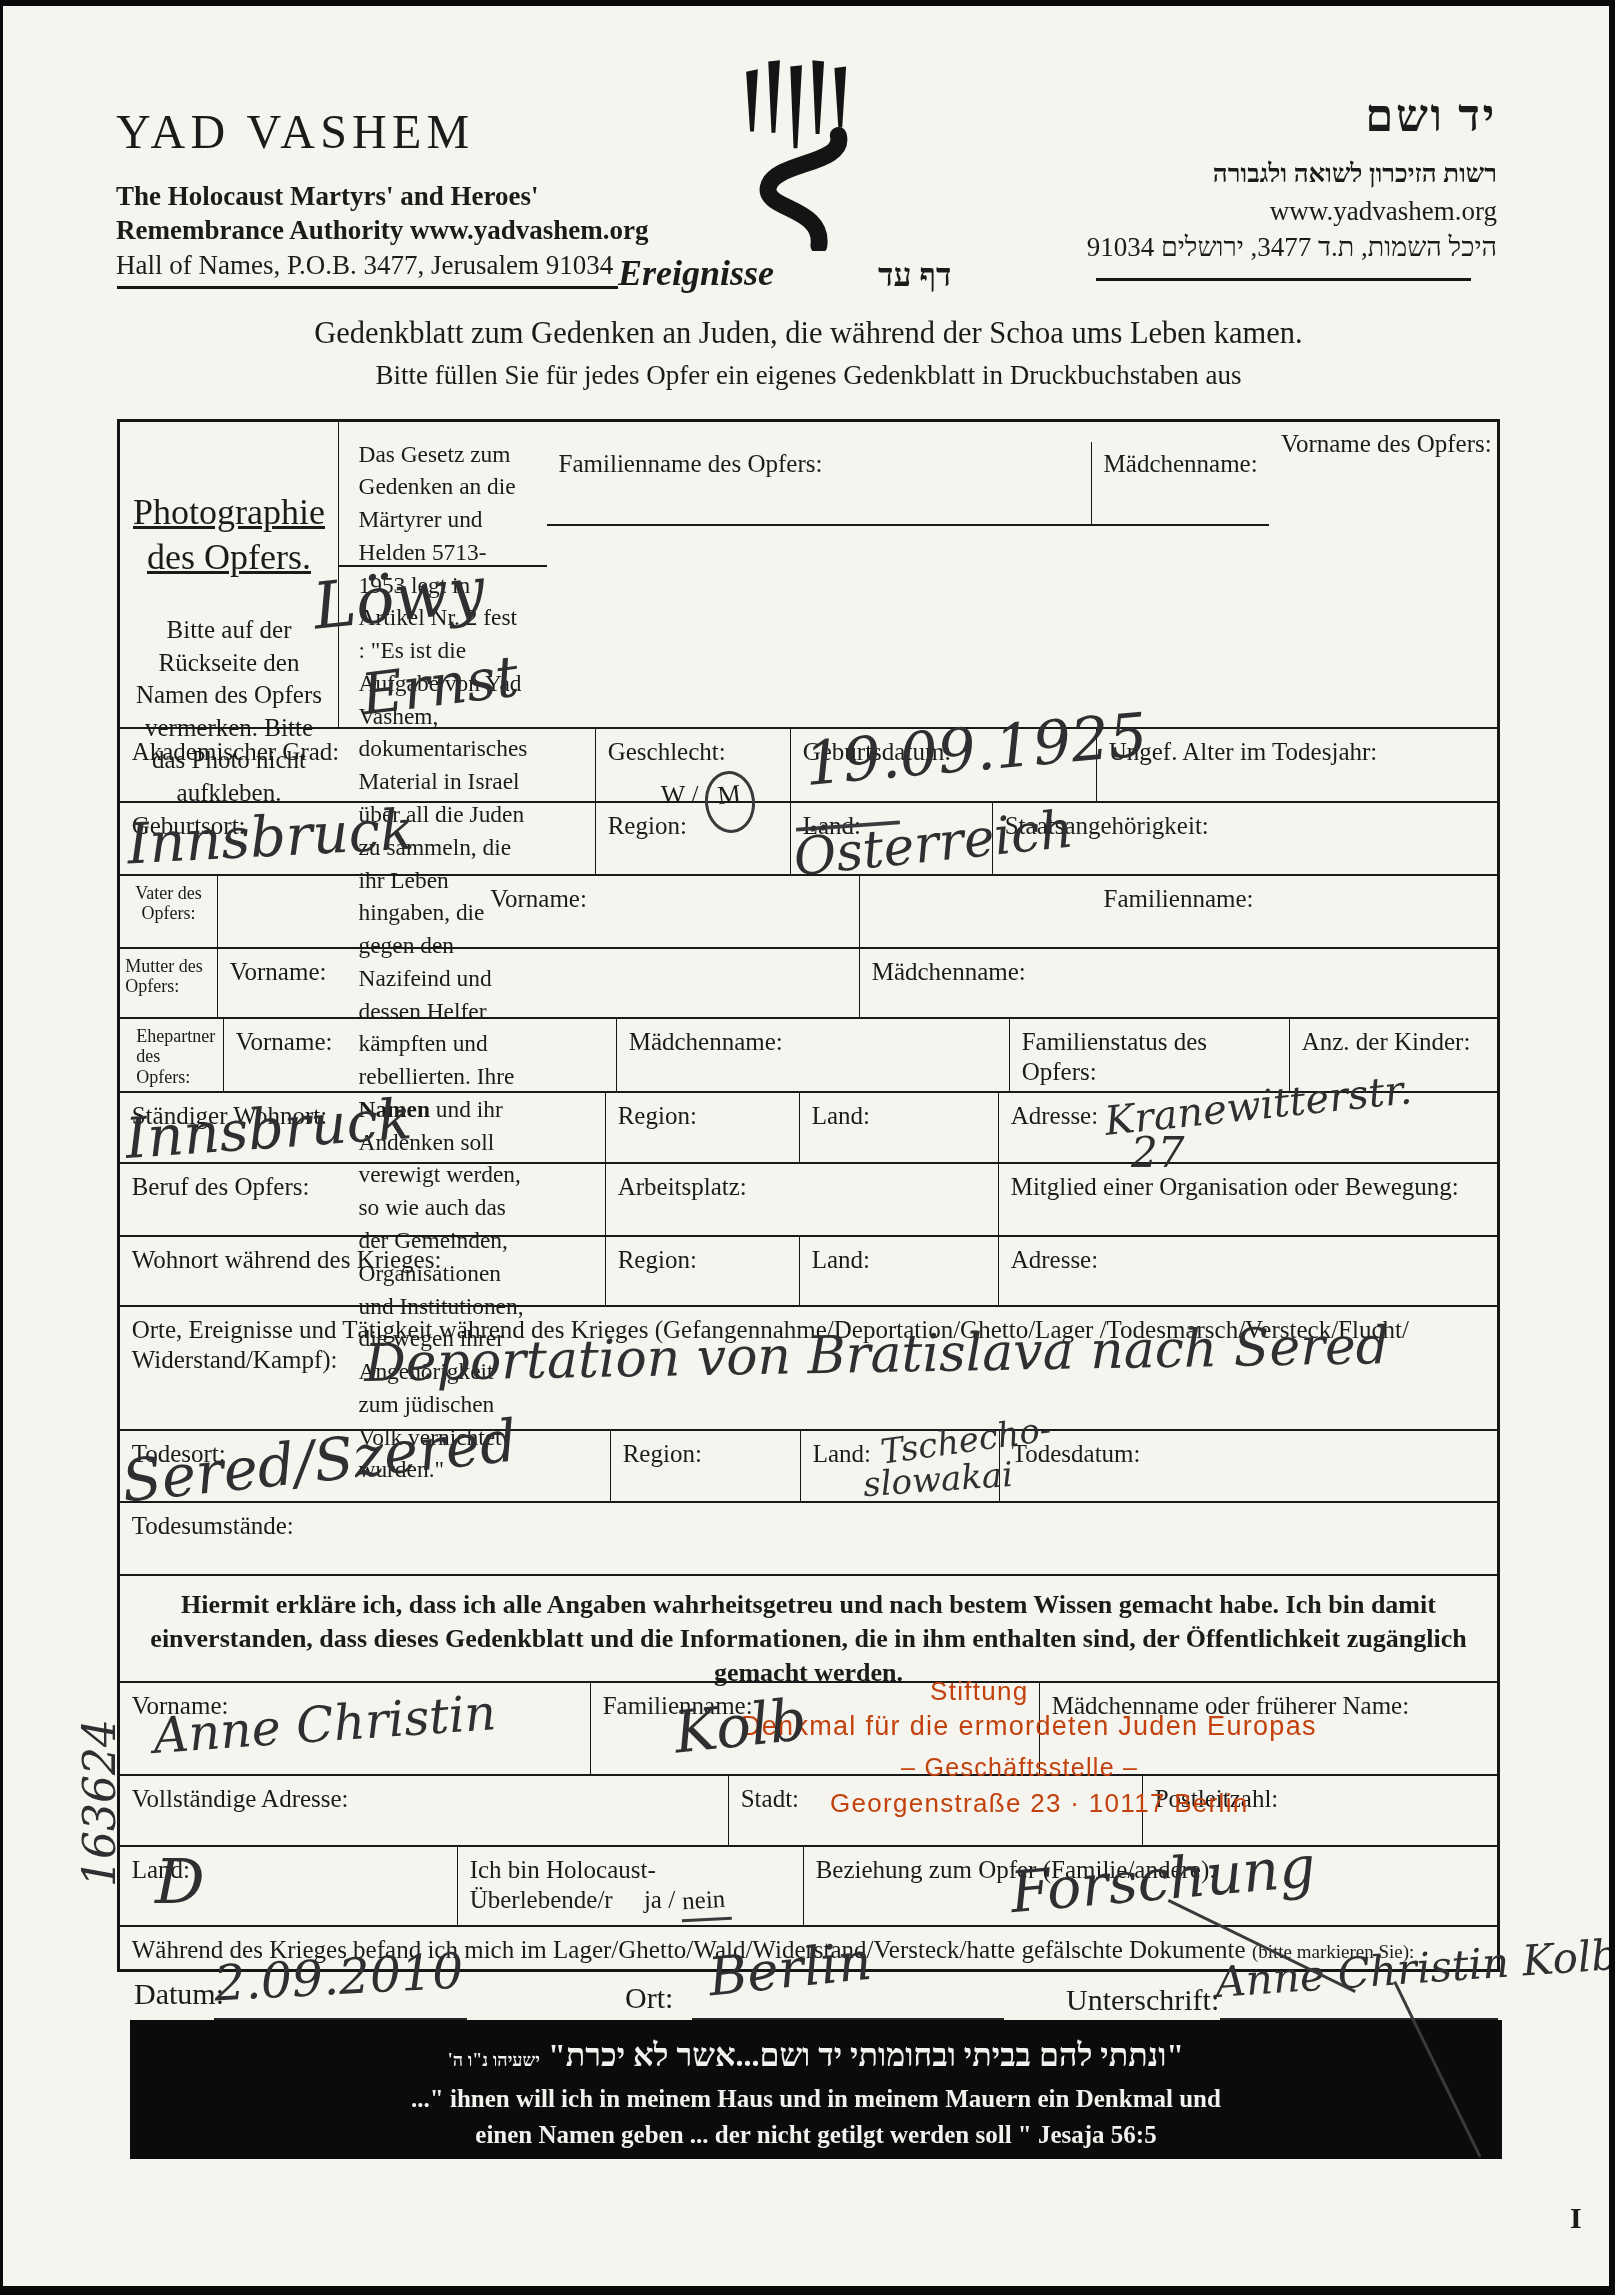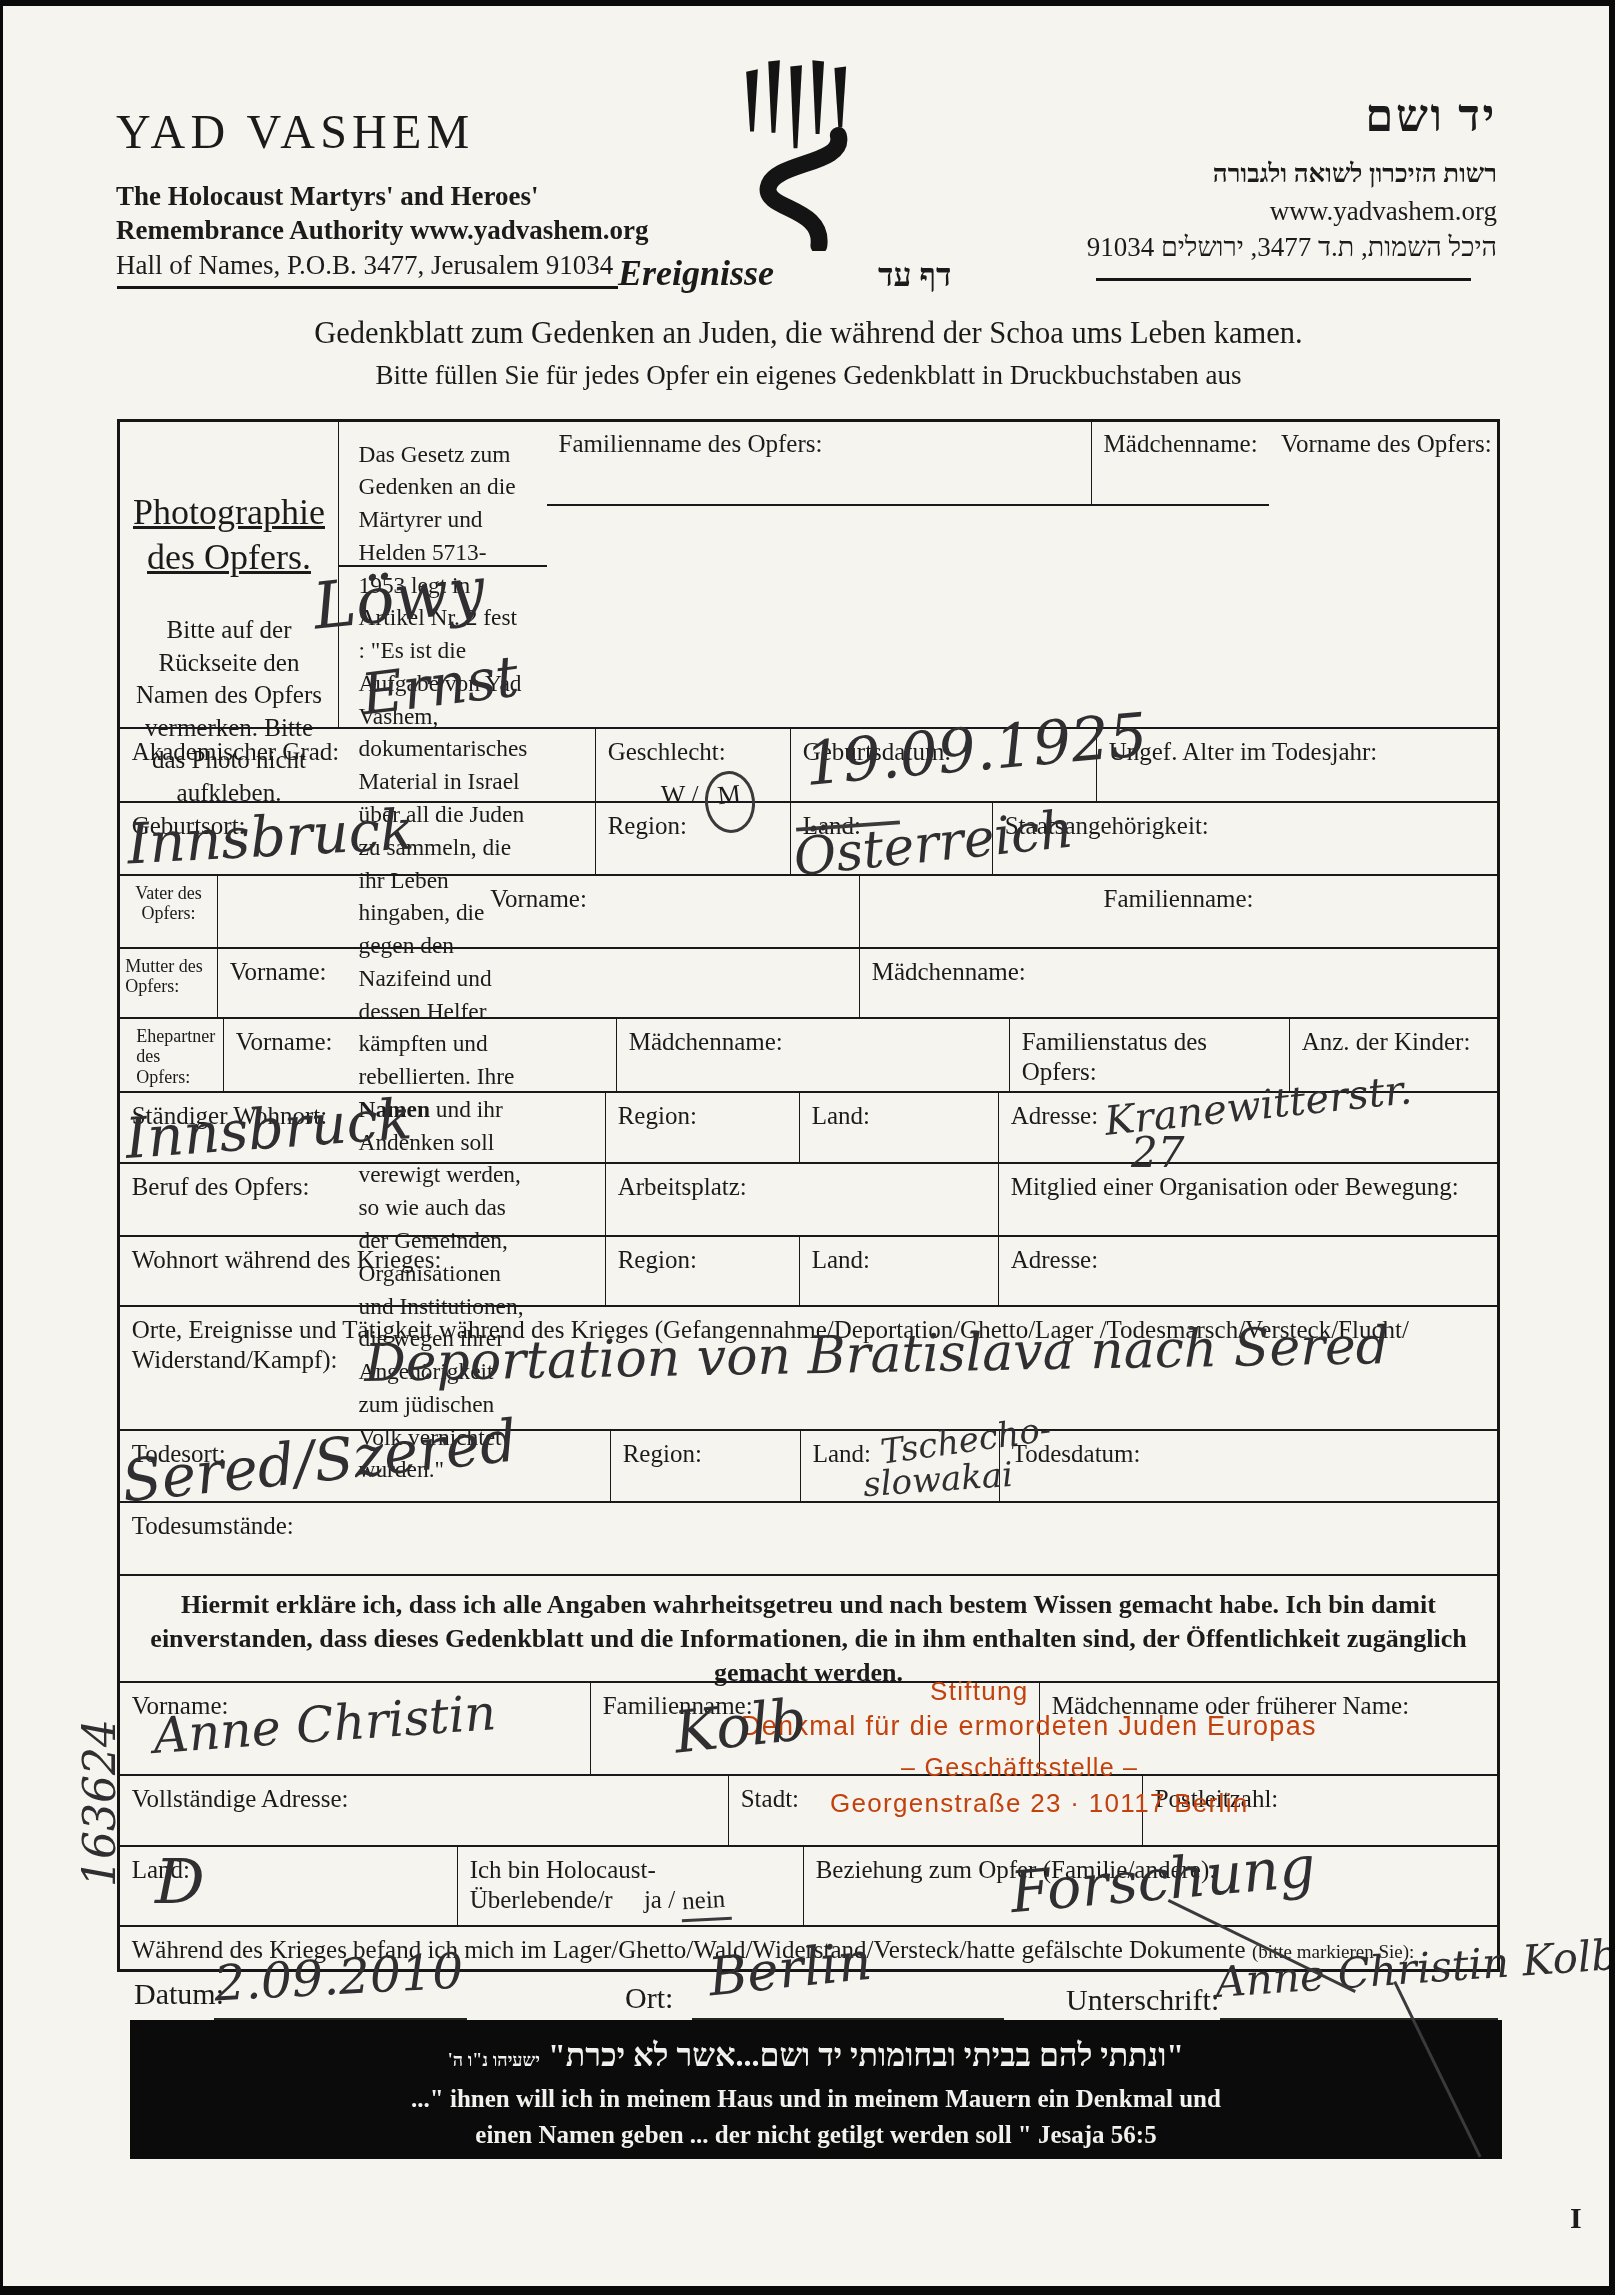--- a/index.html
+++ b/index.html
@@ -48,21 +48,21 @@
   .td { border-right:1.9px solid #191919; padding:7.8px 11.7px; position:relative; line-height:1.22; }
   .td.last { border-right:none; }
   .grow { flex:1 1 auto; }
   .small-lbl { font-size:18px; line-height:1.15; padding:6.5px 5.2px; }
   .top-block { display:flex; height:307px; border-bottom:2.6px solid #191919; }
   .photo-cell { width:247px; border-right:1.9px solid #191919; text-align:center; padding:68px 13px 0 13px; }
   .photo-main { font-size:36px; line-height:1.25;text-decoration:underline; }
   .photo-sub { font-size:25px; line-height:1.3; margin-top:34px; }
   .right-col { flex:1 1 auto; display:flex; flex-direction:row; }
   .legal { height:145px; border-bottom:2.6px solid #191919; padding:15.6px 19.5px 0 19.5px; font-size:23.4px; line-height:1.4; }
-  .fam-row { height:84px; display:flex; border-bottom:2.6px solid #191919; }
+  .fam-row { height:84px; display:flex; border-bottom:2.6px solid #191919;margin-top:20px; }
   .vor-row { height:78px; display:flex; }
   .c48 { width:545px; border-right:1.9px solid #191919; padding:7.8px 11.7px; }
   .c52 { flex:1 1 auto; padding:7.8px 11.7px; }
   .decl { text-align:center; font-weight:bold; font-size:26px; line-height:1.32; padding:11.7px 30px; }
   .wm { text-align:right; padding-right:23.4px; margin-top:3.9px; font-size:26px; }
   .circled {
     display:inline-block; border:3.9px solid #3a3a3c; border-radius:50%;
     padding:5.2px 10.4px 19.5px 10.4px; margin-bottom:-30px; transform:rotate(-6deg);
     position:relative; z-index:5;
   }

